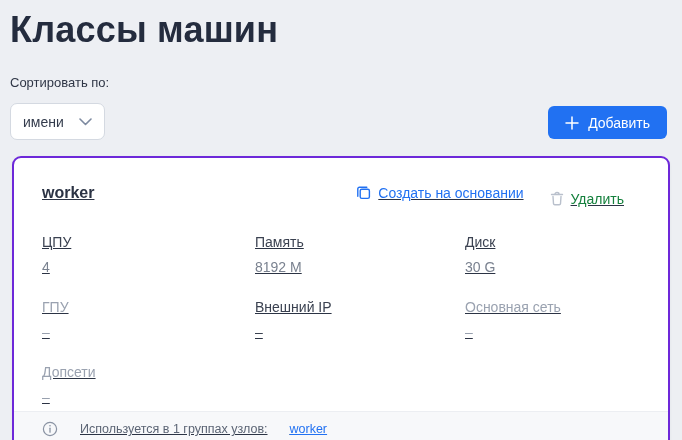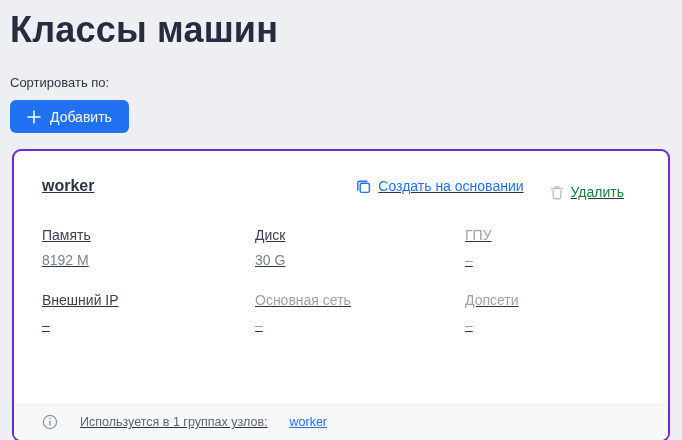--- a/index.html
+++ b/index.html
@@ -11,21 +11,21 @@
     color: #2b3344;
   }
   .page-title {
     margin: 9px 0 0 10px;
     font-size: 36px;
     font-weight: 700;
     color: #242c3e;
     letter-spacing: .2px;
   }
   .sort-label {
-    margin: 24px 0 7px 10px;
+    margin: 24px 0 13px 10px;
     font-size: 13px;
     color: #2f3646;
   }
   .controls-row {
     display: flex;
     justify-content: space-between;
     align-items: flex-start;
     margin: 0 15px 0 10px;
   }
   .select {
@@ -76,21 +76,20 @@
     padding: 21px 44px 0 28px;
   }
   .card-title {
     font-size: 16px;
     font-weight: 700;
     color: #2b3344;
   }
   .actions { display: flex; align-items: center; gap: 26px; }
   .action {
     display: flex;
-    align-items: center;
     gap: 7px;
     font-size: 14px;
     color: #2171f2;
     text-decoration: none;
     cursor: pointer;
   }
   .action.disabled { color: #15803d; cursor: default; margin-top: 12px; }
   .fields-grid {
     padding: 27px 28px 0;
     display: grid;
@@ -125,20 +124,26 @@
   svg { flex: 0 0 auto; display: block; }
 </style>
 </head>
 <body>
 
 <h1 class="page-title">Классы машин</h1>
 
 <div class="sort-label">Сортировать по:</div>
 
 <div class="controls-row">
+  <div class="select">
+    <span>имени</span>
+    <svg width="13" height="8" viewBox="0 0 13 8">
+      <path d="M1 1l5.5 5.5L12 1" fill="none" stroke="#7d8aa0" stroke-width="1.6" stroke-linecap="round" stroke-linejoin="round"></path>
+    </svg>
+  </div>
   <button class="add-btn">
     <svg width="14" height="14" viewBox="0 0 14 14">
       <path d="M7 1v12M1 7h12" stroke="#ffffff" stroke-width="1.5" stroke-linecap="round"></path>
     </svg>
     <span>Добавить</span>
   </button>
 </div>
 
 <div class="card">
   <div class="card-header">
@@ -157,20 +162,24 @@
           <path d="M5 3.2c0-1 .7-1.7 2-1.7s2 .7 2 1.7" fill="none" stroke="#b9c0cc" stroke-width="1.4"></path>
           <path d="M3 5.5l.5 7.2a1.3 1.3 0 0 0 1.3 1.1h4.4a1.3 1.3 0 0 0 1.3-1.1l.5-7.2" fill="none" stroke="#b9c0cc" stroke-width="1.4" stroke-linecap="round" stroke-linejoin="round"></path>
         </svg>
         <span>Удалить</span>
       </a>
     </div>
   </div>
 
   <div class="fields-grid">
     <div class="cell">
+      <div class="field-label">ЦПУ</div>
+      <div class="field-value">4</div>
+    </div>
+    <div class="cell">
       <div class="field-label">Память</div>
       <div class="field-value">8192 M</div>
     </div>
     <div class="cell">
       <div class="field-label">Диск</div>
       <div class="field-value">30 G</div>
     </div>
     <div class="cell">
       <div class="field-label muted">ГПУ</div>
       <div class="field-value muted">–</div>

